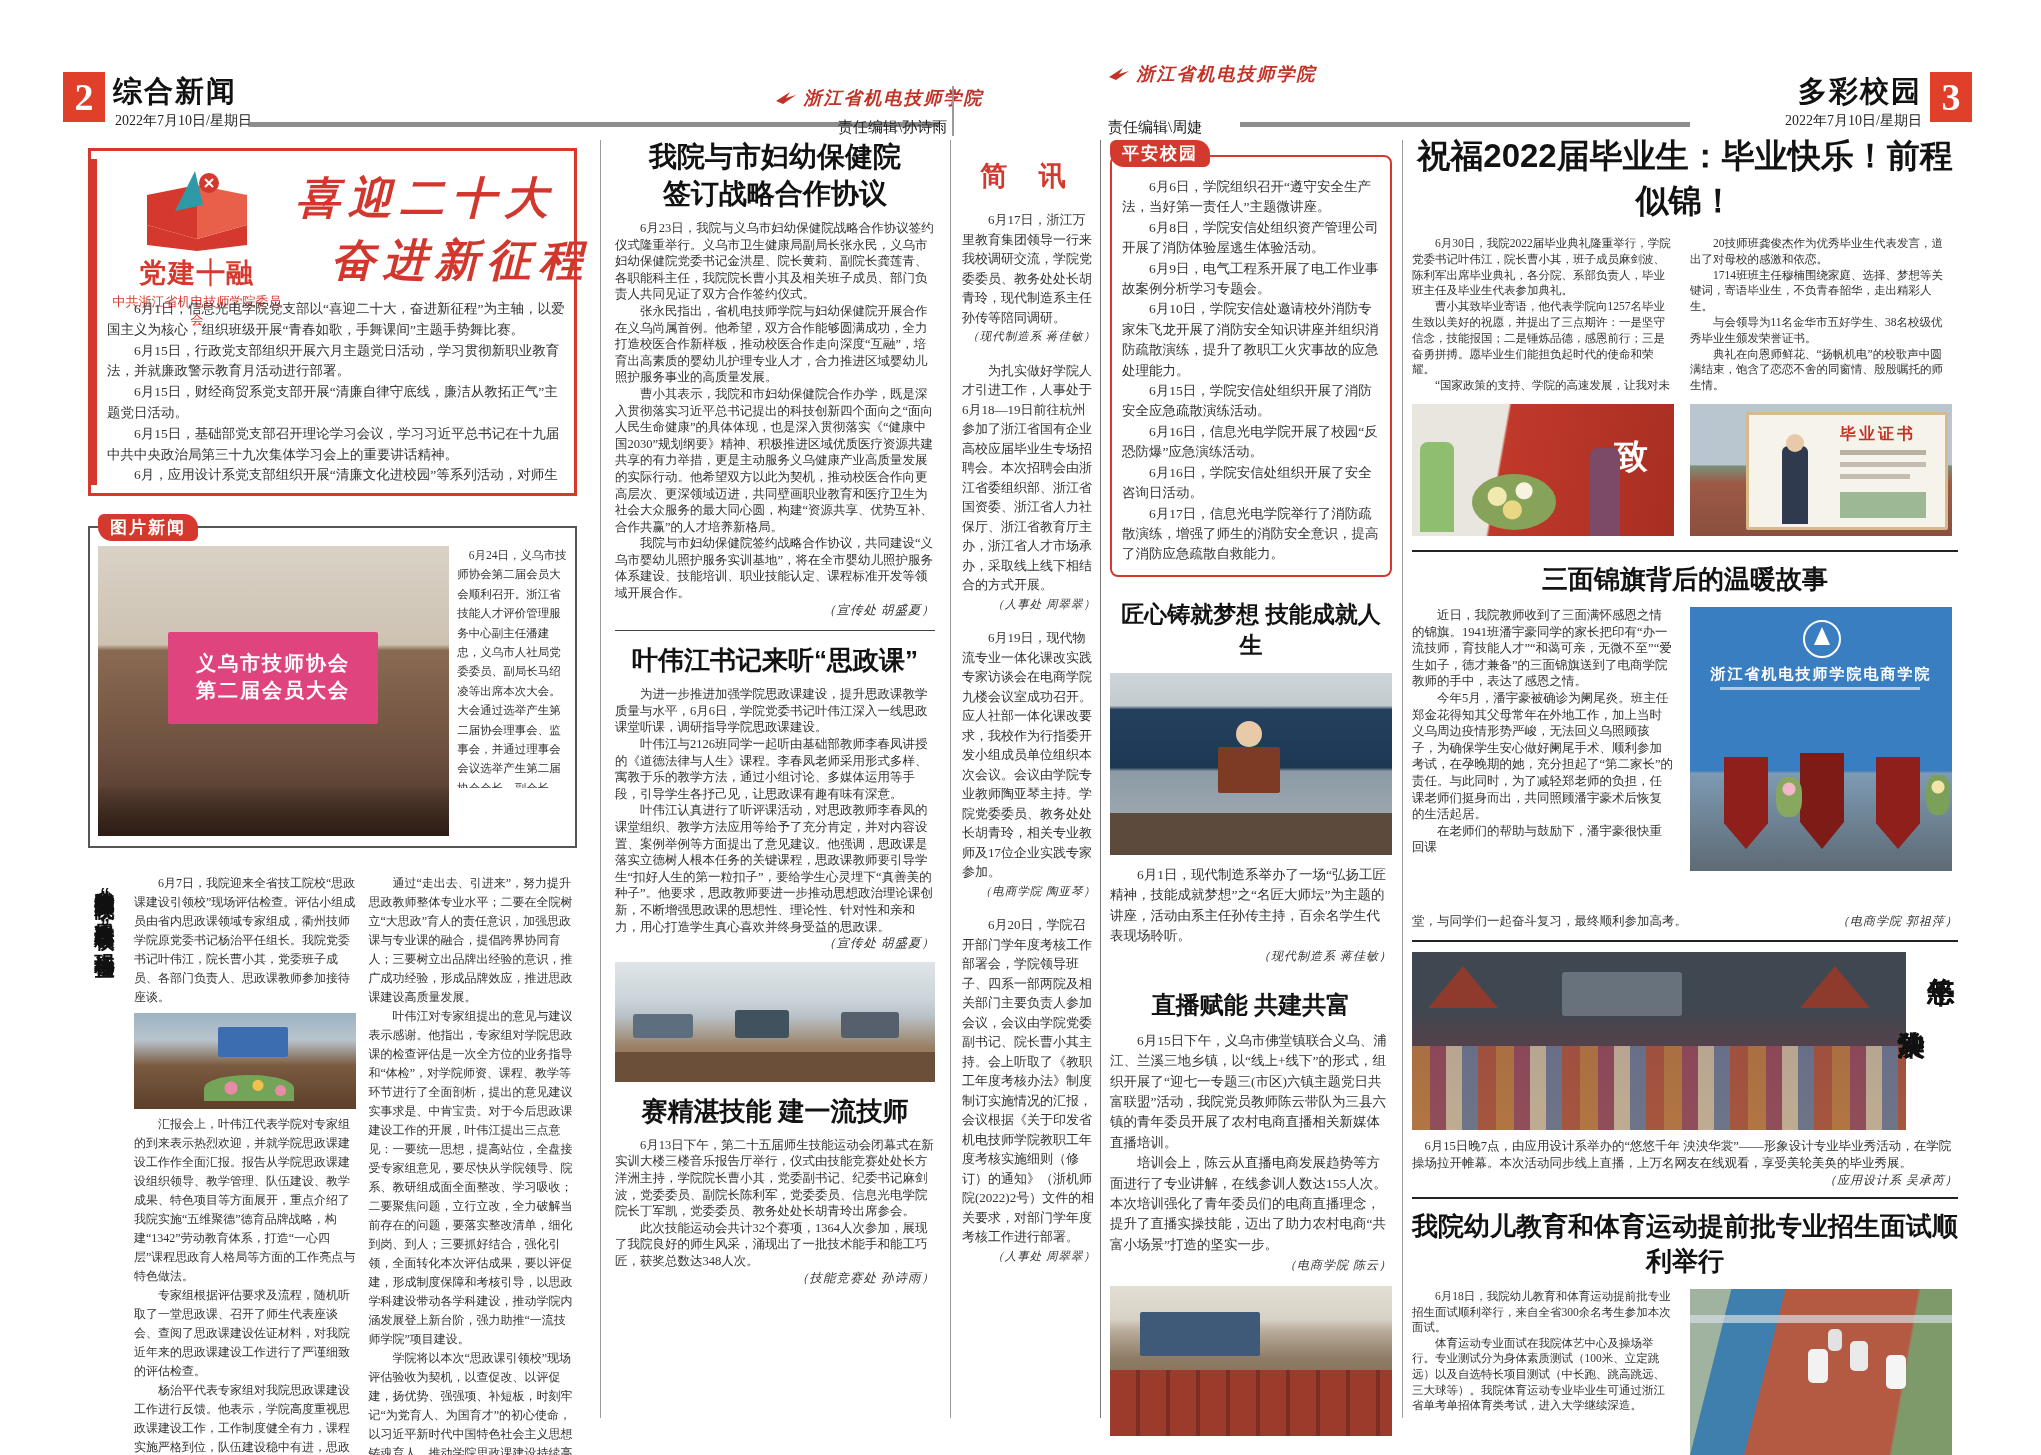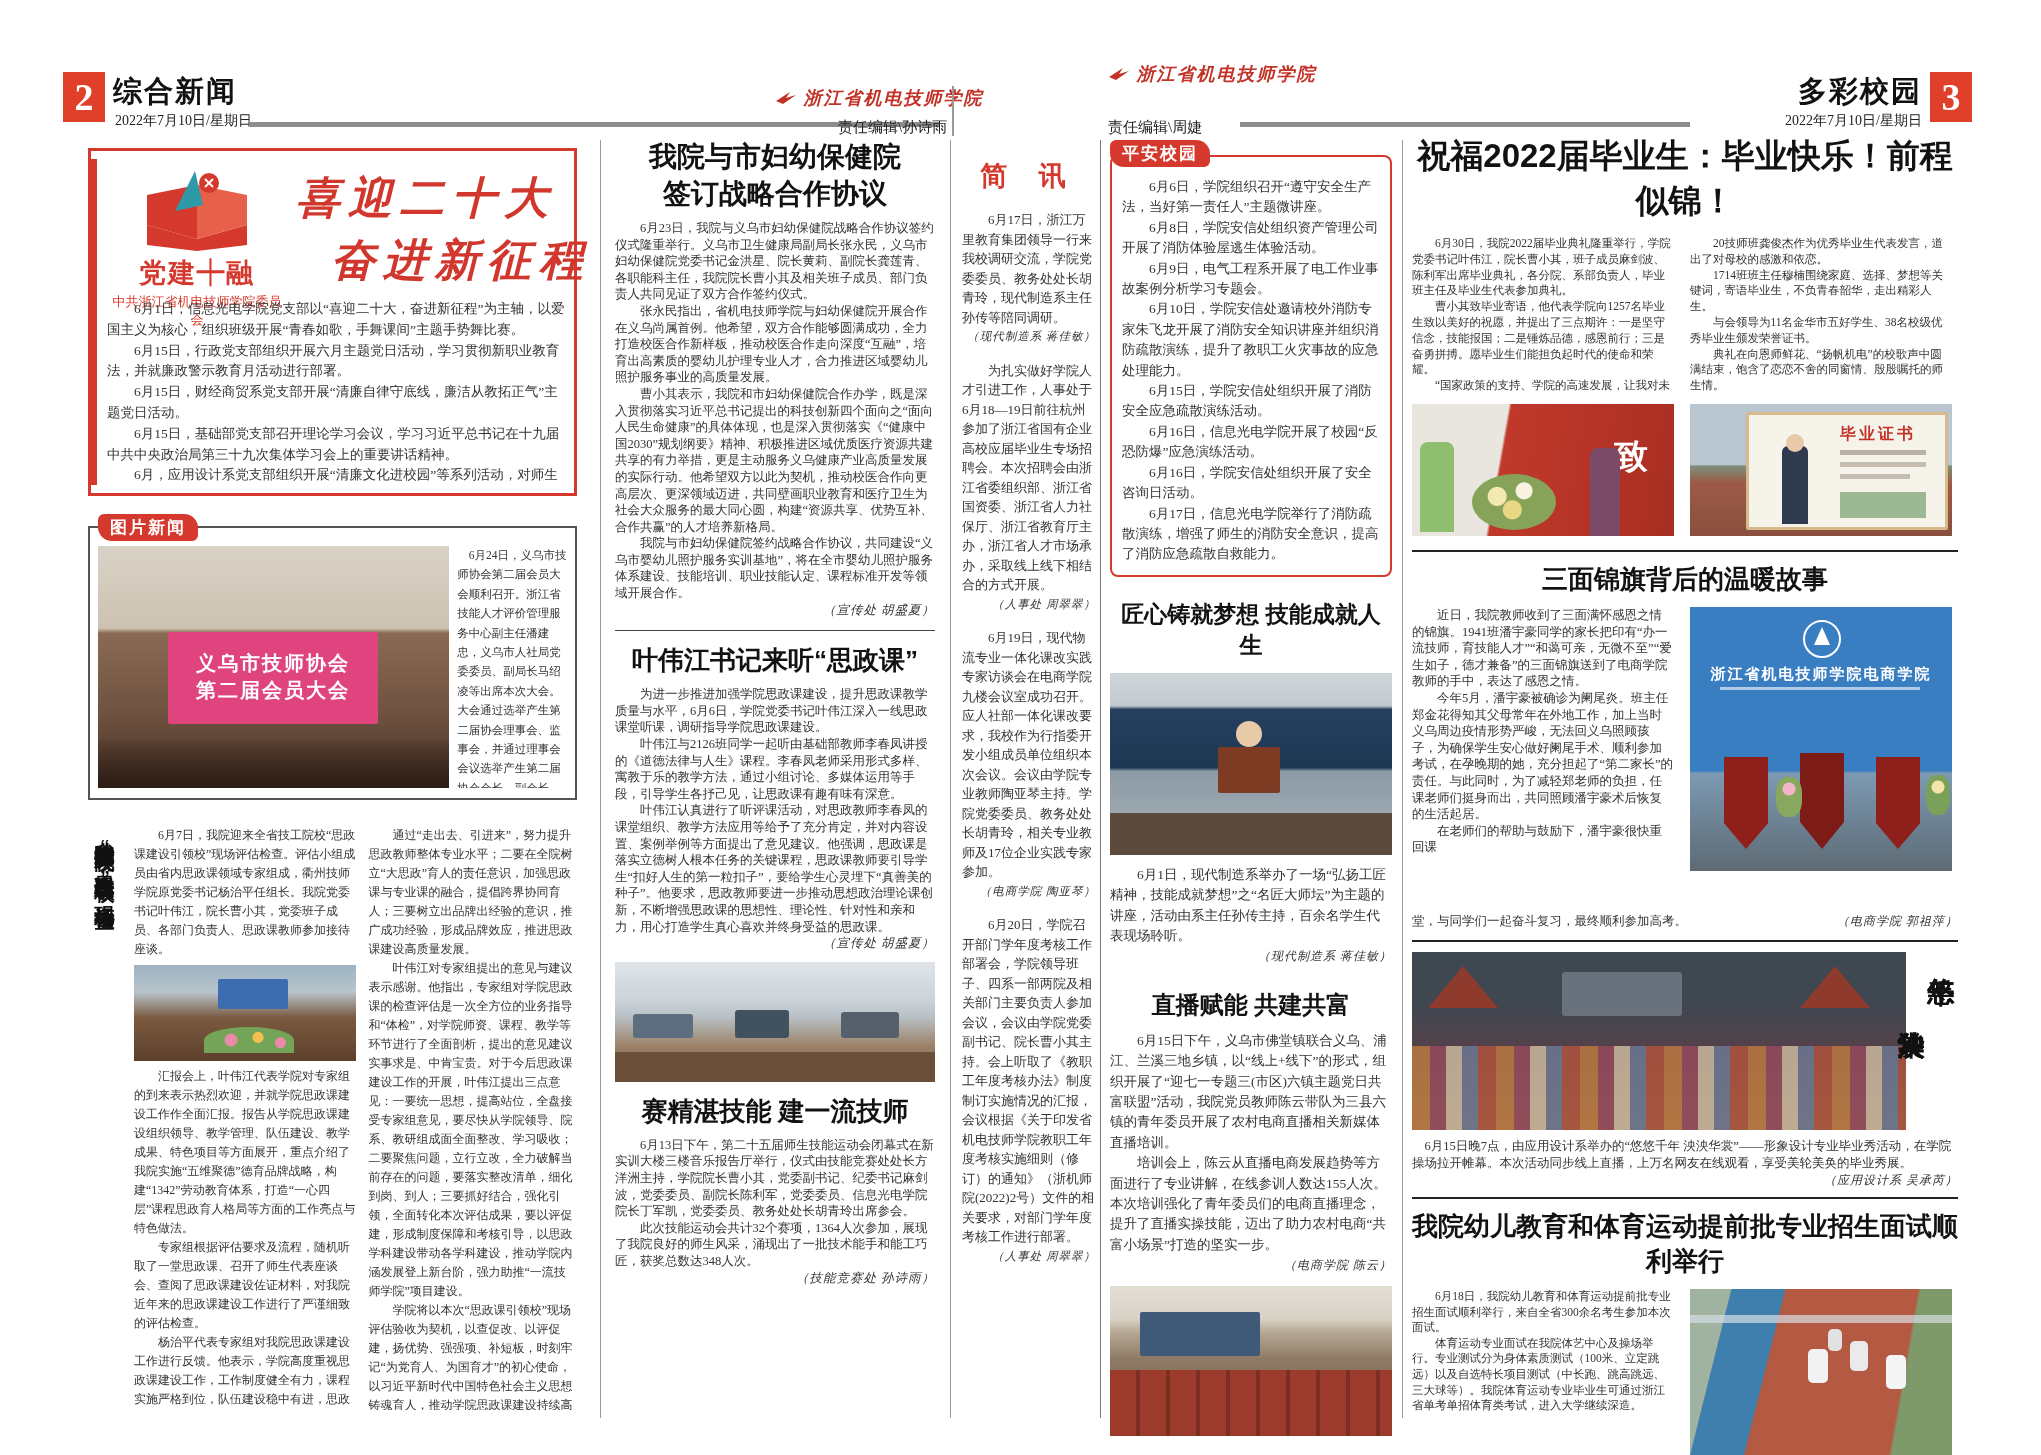--- a/index.html
+++ b/index.html
@@ -89,21 +89,21 @@
         <p>6月15日，行政党支部组织开展六月主题党日活动，学习贯彻新职业教育法，并就廉政警示教育月活动进行部署。</p>
         <p>6月15日，财经商贸系党支部开展“清廉自律守底线，廉洁从教拓正气”主题党日活动。</p>
         <p>6月15日，基础部党支部召开理论学习会议，学习习近平总书记在十九届中共中央政治局第三十九次集体学习会上的重要讲话精神。</p>
         <p>6月，应用设计系党支部组织开展“清廉文化进校园”等系列活动，对师生进行廉政主题教育。</p>
       </div>
     </div>
 
     <div style="position:relative;border:2px solid #555;margin-top:30px;padding:18px 8px 10px 8px">
       <div class="redpill" style="position:absolute;left:8px;top:-14px">图片新闻</div>
       <div class="flex" style="gap:8px">
-        <div class="photo" style="width:352px;height:242px;background:linear-gradient(180deg,#d9d2c6 0%,#cdc2b2 34%,#8a6a52 36%,#6e5140 70%,#473226 100%)">
+        <div class="photo" style="width:352px;height:290px;background:linear-gradient(180deg,#d9d2c6 0%,#cdc2b2 34%,#8a6a52 36%,#6e5140 70%,#473226 100%)">
           <div style="position:absolute;left:70px;top:86px;width:210px;height:92px;background:#e0447e;border-radius:2px;text-align:center;color:#fff;font-weight:bold">
             <div style="font-size:20px;margin-top:18px;letter-spacing:2px">义乌市技师协会</div>
             <div style="font-size:20px;letter-spacing:2px">第二届会员大会</div>
           </div>
           <div style="position:absolute;left:0;bottom:0;width:100%;height:48px;background:linear-gradient(180deg,rgba(40,25,18,.1),rgba(40,25,18,.85))"></div>
         </div>
         <div class="col" style="width:110px;height:242px;font-size:11.5px;line-height:19.4px;color:#333">
           <p style="text-indent:1em">6月24日，义乌市技师协会第二届会员大会顺利召开。浙江省技能人才评价管理服务中心副主任潘建忠，义乌市人社局党委委员、副局长马绍凌等出席本次大会。大会通过选举产生第二届协会理事会、监事会，并通过理事会会议选举产生第二届协会会长、副会长。我院院长曹小其当选义乌市技师协会第二届会长。</p>
         </div>
       </div>

